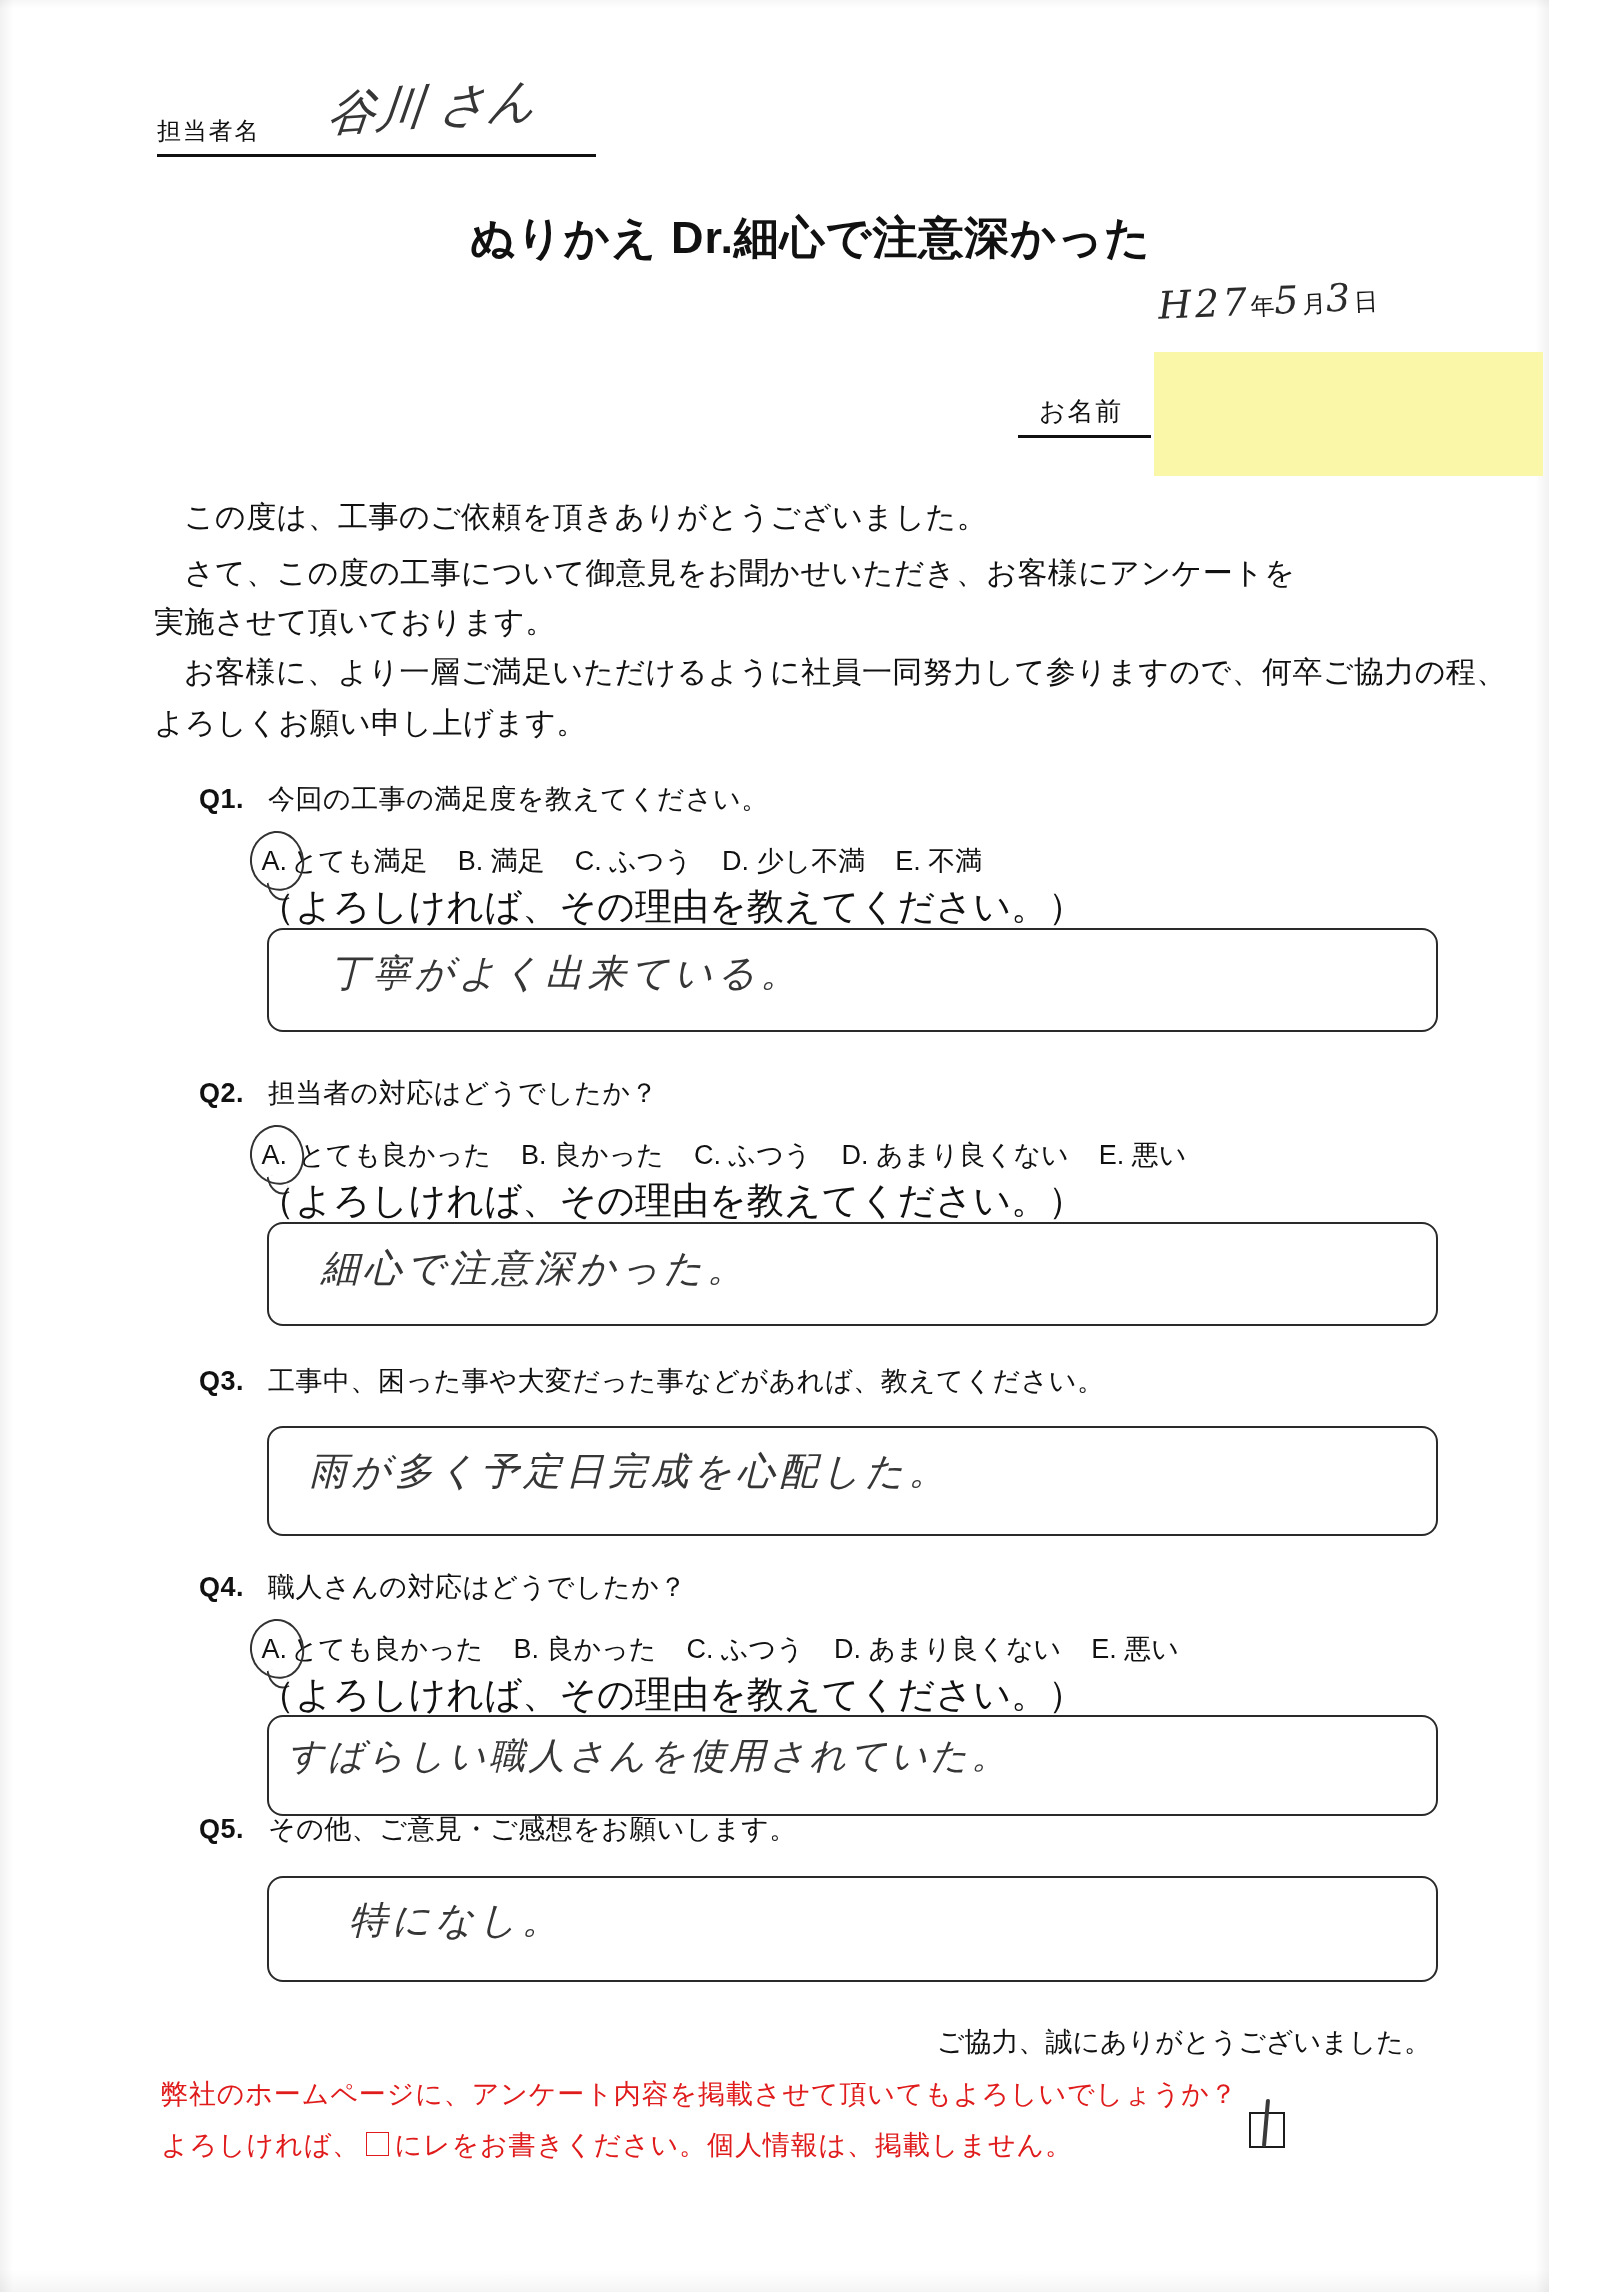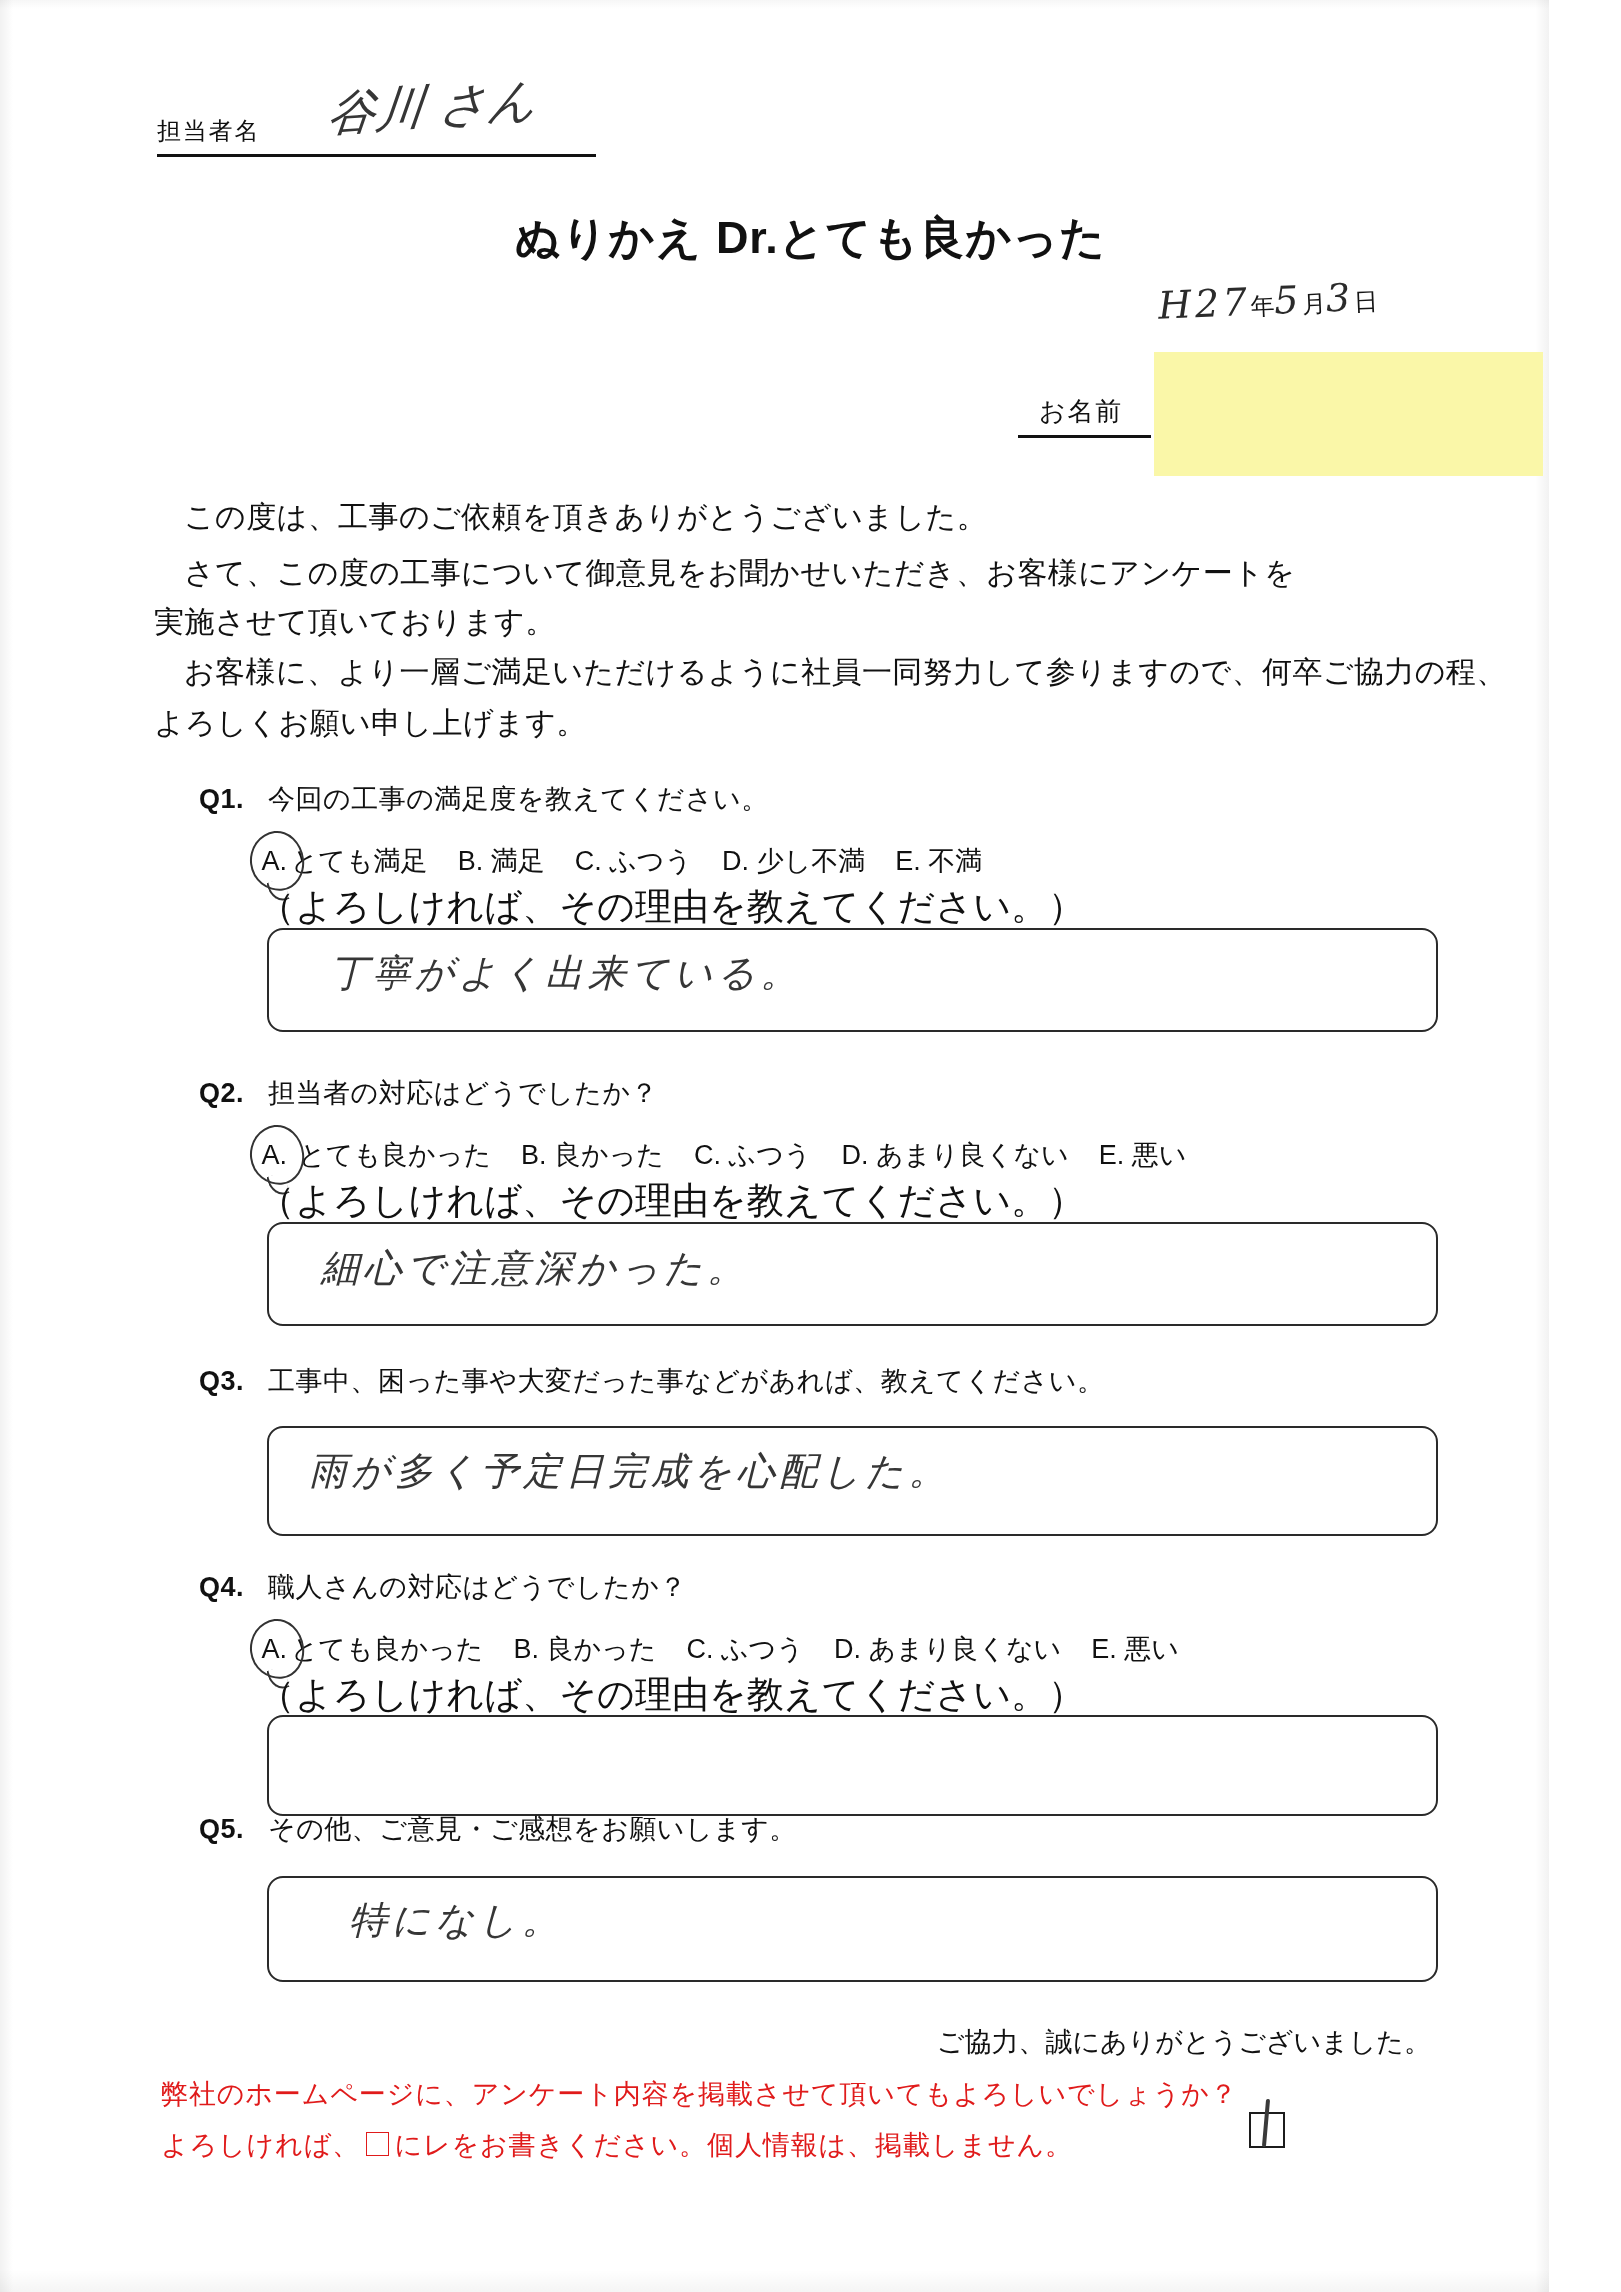--- a/index.html
+++ b/index.html
@@ -286,21 +286,21 @@
   <div class="scan-edge-left"></div>
   <div class="scan-edge-right"></div>
   <div class="scan-edge-bottom"></div>
 
   <div class="abs" id="staff-row">
     <span id="staff-label">担当者名</span>
   </div>
   <div id="staff-rule"></div>
   <div id="staff-hand">谷川 さん</div>
 
-  <div class="abs" id="doc-title">ぬりかえ Dr.とても良かった</div>
+  <div class="abs" id="doc-title">ぬりかえ Dr.細心で注意深かった</div>
 
   <div id="date-hand"><span>H27</span><span class="unit">年</span><span>5</span><span class="unit">月</span><span>3</span><span class="unit">日</span></div>
 
   <div id="name-label">お名前</div>
   <div id="name-rule"></div>
   <div id="name-redaction"></div>
 
   <div class="intro-line indent" style="top:497px;">この度は、工事のご依頼を頂きありがとうございました。</div>
   <div class="intro-line indent" style="top:553px;">さて、この度の工事について御意見をお聞かせいただき、お客様にアンケートを</div>
   <div class="intro-line" style="top:602px;">実施させて頂いております。</div>
@@ -346,20 +346,21 @@
   </div>
   <div class="q-options" style="top:1621px;">
     <span class="opt-a-wrap"><span class="circle-a"></span><span class="circle-a-tail"></span><span class="opt-letter">A.</span></span><span class="opt">とても良かった</span>
     &nbsp;&nbsp;&nbsp;<span>B.</span>&nbsp;<span>良かった</span>
     &nbsp;&nbsp;&nbsp;<span>C.</span>&nbsp;<span>ふつう</span>
     &nbsp;&nbsp;&nbsp;<span>D.</span>&nbsp;<span>あまり良くない</span>
     &nbsp;&nbsp;&nbsp;<span>E.</span>&nbsp;<span>悪い</span>
   </div>
   <div class="q-sub" style="top:1670px;">（よろしければ、その理由を教えてください。）</div>
   <div class="answer-box" style="left:267px; top:1715px; width:1167px; height:97px;"></div>
+  <div class="answer-hand" style="left:287px; top:1732px; font-size:36px; letter-spacing:3.6px;">すばらしい職人さんを使用されていた。</div>
 
   <div class="q-title" style="top:1811px;">
     <span class="qnum">Q5.</span><span>その他、ご意見・ご感想をお願いします。</span>
   </div>
   <div class="answer-box" style="left:267px; top:1876px; width:1167px; height:102px;"></div>
   <div class="answer-hand" style="left:349px; top:1895px;">特になし。</div>
 
   <div id="thanks">ご協力、誠にありがとうございました。</div>
 
   <div class="footer-red" style="top:2076px;">弊社のホームページに、アンケート内容を掲載させて頂いてもよろしいでしょうか？</div>

